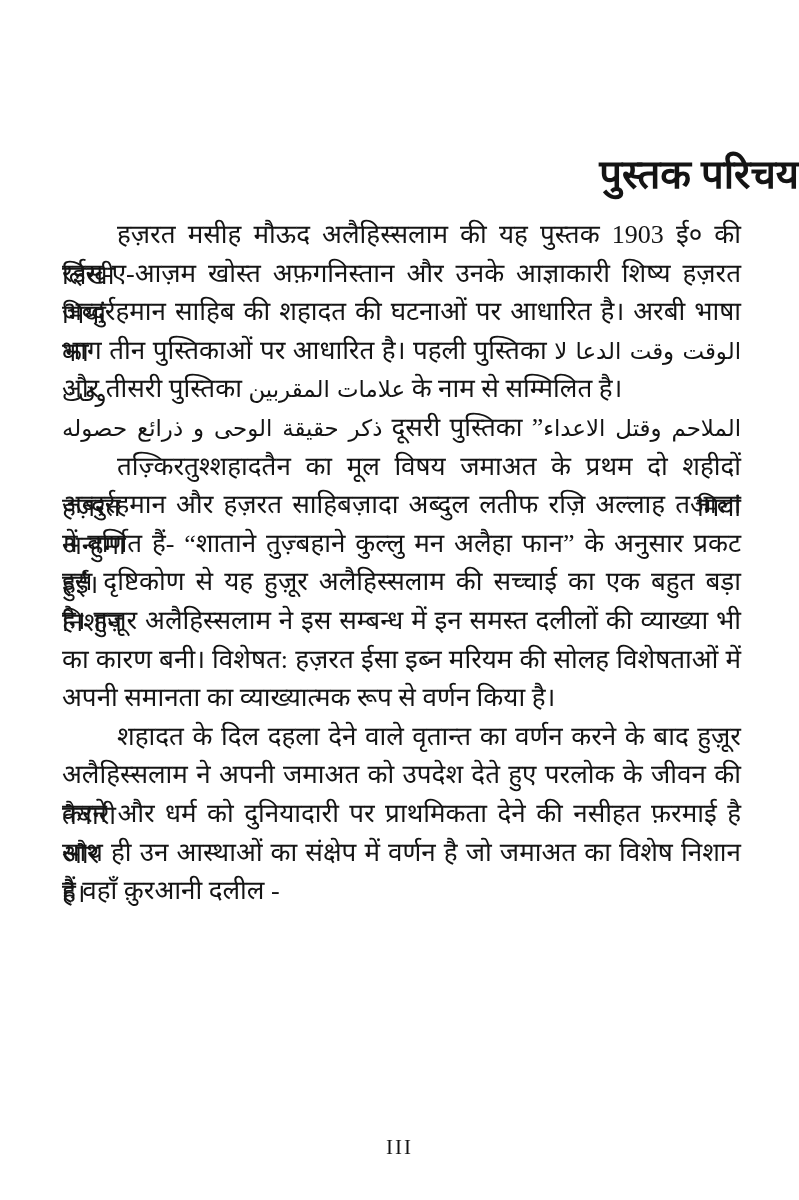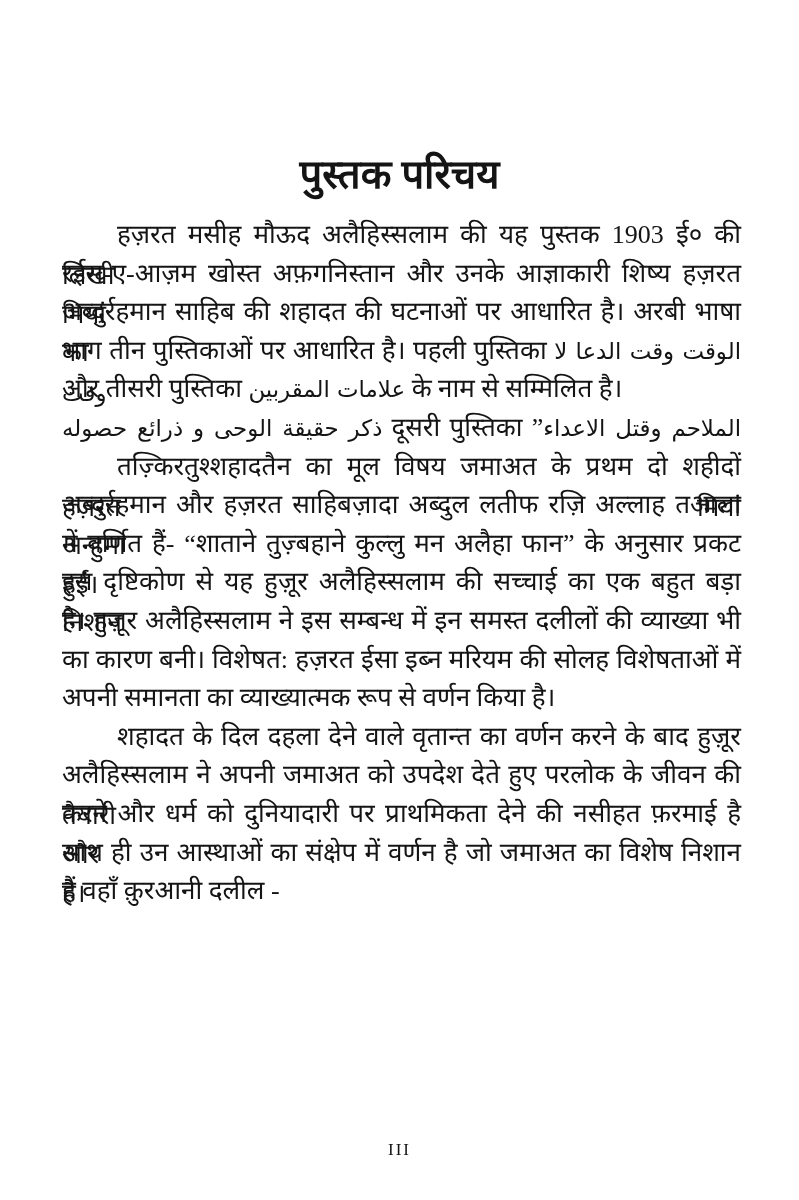--- a/index.html
+++ b/index.html
@@ -7,21 +7,21 @@
     position:relative;
     width:799px;height:1200px;
     margin:0 auto;
     background:#ffffff;
     color:#141414;
     font-family:"Liberation Serif","DejaVu Serif",serif;
     overflow:hidden;
   }
   .title{
     padding-top:150px;
-    text-align:center;
+    text-align:right;
     font-size:40px;
     font-weight:700;
     line-height:1.25;
   }
   .body-text{
     margin:14px 58px 0 62px;
     font-size:26px;
     line-height:41px;
   }
   .line{
@@ -35,21 +35,21 @@
   .ar{
     font-family:"DejaVu Sans",sans-serif;
     font-size:0.88em;
     unicode-bidi:isolate;
     direction:rtl;
   }
   .pageno{
     position:absolute;
     bottom:40px;left:0;right:0;
     text-align:center;
-    font-size:17px;
+    font-size:21px;
     letter-spacing:2px;
   }
 </style>
 </head>
 <body>
 
 <div class="page">
   <div class="title">पुस्तक परिचय</div>
 
   <div class="body-text">

